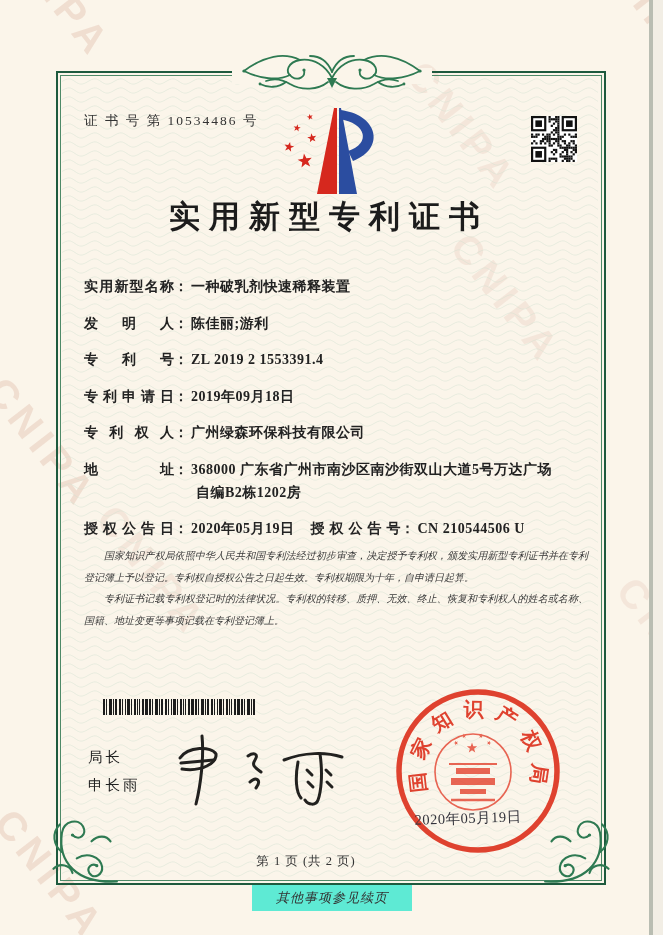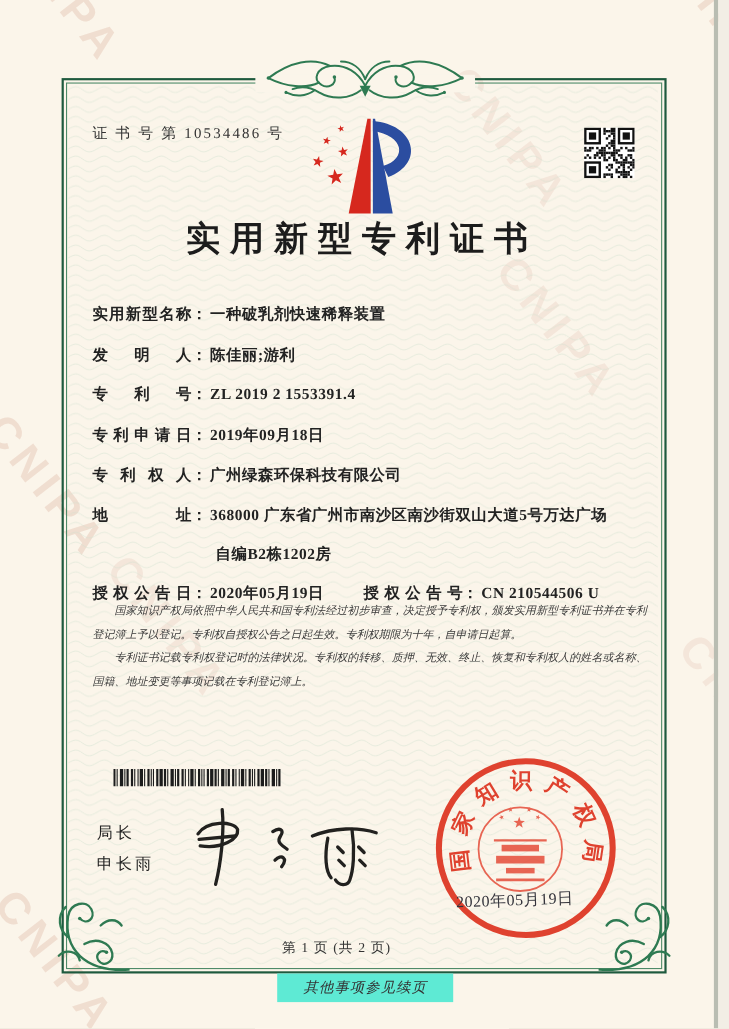--- a/index.html
+++ b/index.html
@@ -38,22 +38,22 @@
   .title{
     position:absolute;left:56px;top:196px;width:546px;text-align:center;
     font-size:31px;font-weight:bold;letter-spacing:9px;color:#1c1c1c;
   }
   
   .fields{position:absolute;left:84px;top:277px;width:505px;font-size:14px;color:#222;}
   .frow{margin-bottom:17.5px;line-height:19px;font-weight:bold;}
   .flabel{display:inline-block;width:90px;text-align:justify;text-align-last:justify;vertical-align:top;}
   .fcolon{margin-right:3px;}
   .fvalue{letter-spacing:0.5px;}
-  .fline2{margin-left:112px;margin-top:16px;letter-spacing:0.5px;}
-  .fpair2{margin-left:36px;}
+  .fline2{margin-left:112px;margin-top:4px;letter-spacing:0.5px;}
+  .fpair2{margin-left:16px;}
   
   .legal{
     position:absolute;left:84px;top:545px;width:504px;
     font-size:10px;line-height:21.5px;font-style:italic;color:#3a3a3a;
     text-align:justify;
   }
   .legal p{margin:0;text-indent:2em;}
   
   .barcode{position:absolute;left:103px;top:699px;width:156px;height:16px;}
   .sig-title{position:absolute;left:88px;top:748px;font-size:14.5px;letter-spacing:3px;color:#222;font-family:"Liberation Sans",sans-serif;}

